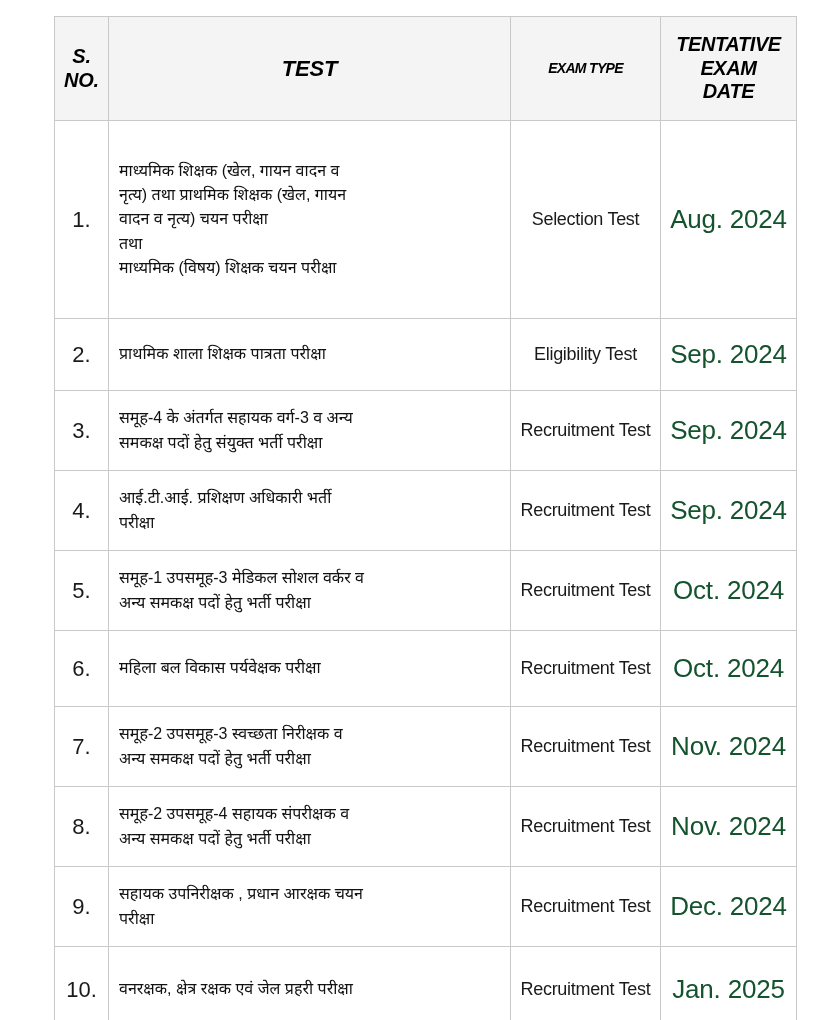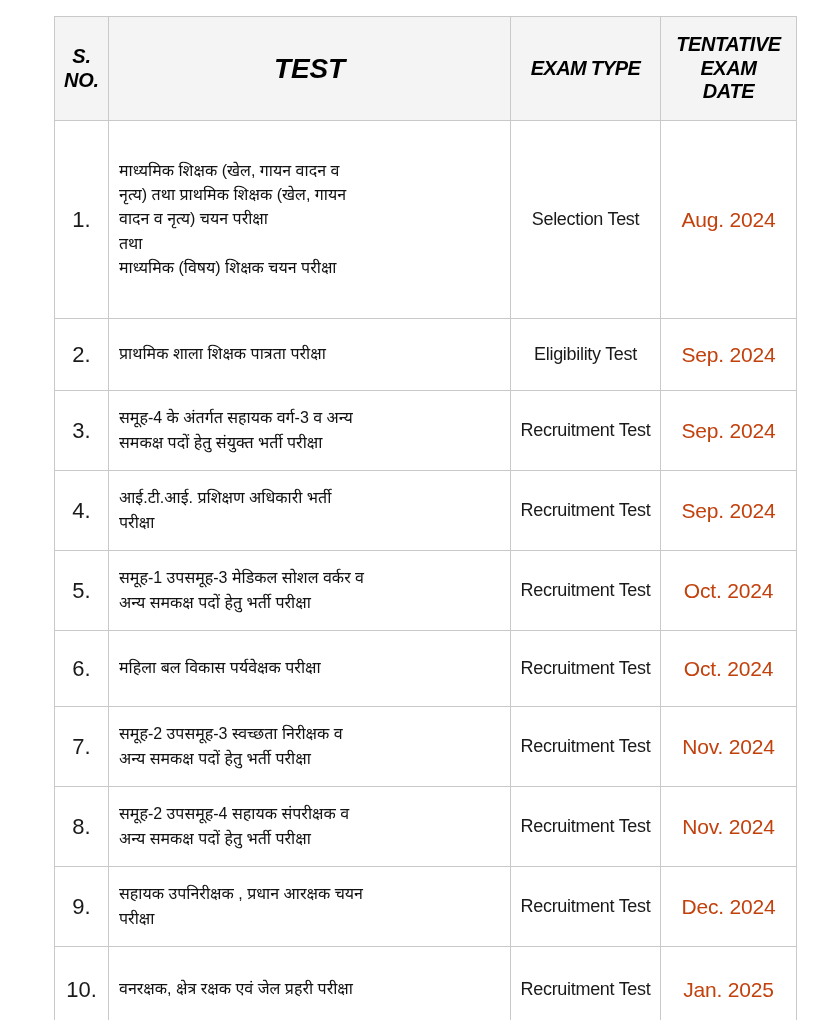--- a/index.html
+++ b/index.html
@@ -45,22 +45,22 @@
     font-weight: bold;
     font-style: italic;
     font-size: 20px;
     line-height: 1.18;
     text-align: center;
     color: #000000;
     padding: 6px 4px;
     letter-spacing: -0.2px;
   }
   th.h-sno { height: 104px; }
-  th.h-test { font-size: 28px; }
-  th.h-type { font-size: 20px; letter-spacing: -0.7px; }
+  th.h-test { font-size: 22px; }
+  th.h-type { font-size: 14px; letter-spacing: -0.7px; }
   th.h-date { font-size: 20px; letter-spacing: -0.4px; margin-left: 8px; }
 
   td.sno {
     text-align: center;
     font-size: 22px;
     color: #1a1a1a;
     padding: 2px 2px;
   }
   td.test {
     text-align: left;
@@ -74,22 +74,22 @@
   td.type {
     text-align: center;
     font-size: 18px;
     line-height: 1.2;
     color: #1a1a1a;
     padding: 4px 2px;
     letter-spacing: -0.3px;
   }
   td.date {
     text-align: center;
-    font-size: 21px;
-    color: #c2410c;
+    font-size: 26px;
+    color: #14532d;
     padding: 4px 2px;
     letter-spacing: -0.2px;
   }
   tr.r1 td { height: 198px; }
   tr.r2 td { height: 72px; }
   tr.r3 td { height: 80px; }
   tr.r4 td { height: 80px; }
   tr.r5 td { height: 80px; }
   tr.r6 td { height: 76px; }
   tr.r7 td { height: 80px; }

